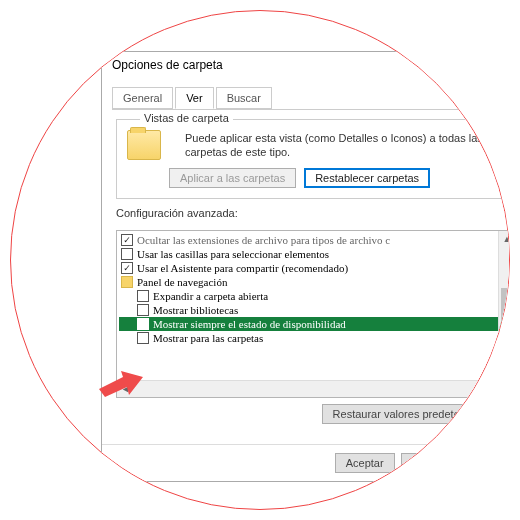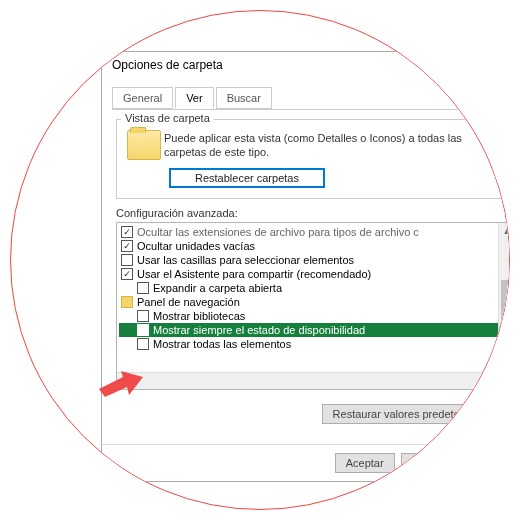--- a/index.html
+++ b/index.html
@@ -5,49 +5,49 @@
 * { box-sizing: border-box; margin: 0; padding: 0; }
 body { font-family: "Segoe UI", Tahoma, sans-serif; font-size: 11px; background: #fff; width: 520px; height: 520px; position: relative; overflow: hidden; }
 .circle-mask { width: 500px; height: 500px; border-radius: 50%; border: 1px solid #ef4444; position: absolute; top: 10px; left: 10px; overflow: hidden; background: #fff; }
 .window { position: absolute; top: 40px; left: 90px; width: 430px; background: #fff; border: 1px solid #aaa; }
 .titlebar { padding: 6px 10px; font-size: 12px; }
 .content { padding: 8px 10px 10px 10px; }
 .tabs { display: flex; border-bottom: 1px solid #ccc; position: relative; top: 1px; }
 .tab { padding: 4px 10px; border: 1px solid #ccc; border-bottom: 1px solid #ccc; background: #fff; margin-right: 2px; cursor: pointer; color: #555; }
 .tab.active { border-bottom: 1px solid #fff; color: #000; background: #fff; position: relative; z-index: 2; }
 .group { border: 1px solid #ccc; margin: 10px 4px 8px 4px; padding: 10px 10px 10px 10px; position: relative; }
-.group-title { position: absolute; top: -8px; left: 4px; background: #fff; padding: 0 4px; color: #333; }
-.group-row { display: flex; align-items: center; gap: 3px; }
+.group-title { position: absolute; top: -8px; left: 23px; background: #fff; padding: 0 4px; color: #333; }
+.group-row { display: flex; align-items: center; gap: 24px; }
 .folder-icon { width: 34px; height: 30px; background: linear-gradient(#ffe9a6,#f7d46a); border: 1px solid #d9b64a; border-radius: 2px; flex-shrink: 0; position: relative; }
 .folder-icon:before { content: ""; position: absolute; top: -4px; left: 2px; width: 14px; height: 5px; background: #f7d46a; border: 1px solid #d9b64a; border-bottom: none; border-radius: 2px 2px 0 0; }
 .group-text { color: #333; line-height: 1.3; }
 .btn-row { display: flex; gap: 8px; margin-top: 8px; margin-left: 42px; }
 .btn { padding: 3px 10px; border: 1px solid #adadad; background: #e1e1e1; color: #444; font-size: 11px; cursor: pointer; }
 .btn.disabled { color: #9a9a9a; background: #f0f0f0; }
-.btn.focus { border: 2px solid #0078d7; padding: 2px 24px; background: #fff; color: #222; }
-.section-label { margin: 6px 4px 3px 4px; color: #333; }
+.btn.focus { border: 2px solid #0078d7; padding: 2px 9px; background: #fff; color: #222; }
+.section-label { margin: 6px 4px 11px 4px; color: #333; }
 .listbox { border: 1px solid #b5b5b5; margin: 0 4px; height: 168px; overflow: hidden; position: relative; background: #fff; }
 .list-inner { padding: 2px 0 2px 2px; }
-.item { display: flex; align-items: center; padding: 1px 2px; gap: 4px; white-space: nowrap; }
+.item { display: flex; align-items: center; padding: 1px 2px; gap: 4px; white-space: nowrap; font-family: Liberation Serif, serif; }
 .item-child { padding-left: 18px; }
 .cb { width: 12px; height: 12px; border: 1px solid #555; display: inline-flex; align-items: center; justify-content: center; font-size: 9px; line-height: 1; flex-shrink: 0; background: #fff; }
 .cb.checked:after { content: "✓"; color: #222; }
 .nav-icon { width: 12px; height: 12px; background: #f7d46a; border: 1px solid #d9b64a; flex-shrink: 0; }
 .item.selected { background: #15803d; color: #fff; }
 .item.selected .cb { border-color: #fff; }
 .item.selected .cb.checked:after { color: #fff; }
 .vscroll { position: absolute; right: 0; top: 0; bottom: 17px; width: 17px; background: #f0f0f0; border-left: 1px solid #ddd; }
 .vscroll .arrow { height: 17px; text-align: center; line-height: 17px; color: #666; cursor: pointer; background: #f0f0f0; font-size: 9px; }
 .vscroll .track { position: absolute; top: 17px; bottom: 17px; left: 0; right: 0; }
 .vscroll .thumb { position: absolute; left: 2px; right: 2px; top: 40px; height: 70px; background: #c2c2c2; }
 .vscroll .arrow.bot { position: absolute; bottom: 0; left: 0; right: 0; }
 .hscroll { position: absolute; left: 0; bottom: 0; right: 0; height: 17px; background: #f0f0f0; border-top: 1px solid #ddd; }
 .hscroll .arrow { width: 17px; height: 17px; text-align: center; line-height: 17px; color: #666; display: inline-block; cursor: pointer; font-size: 9px; }
 .hscroll .arrow.r { float: right; margin-right: 17px; }
-.restore-row { display: flex; justify-content: flex-end; margin: 14px 4px 6px 4px; }
+.restore-row { display: flex; justify-content: flex-end; margin: 6px 4px 6px 4px; }
 .dlg-buttons { display: flex; justify-content: flex-end; gap: 6px; border-top: 1px solid #ddd; padding: 8px 6px 8px 6px; margin-top: 4px; }
 .arrow-callout { position: absolute; left: 88px; top: 356px; width: 44px; height: 30px; pointer-events: none; }
 .arrow-callout svg { width: 100%; height: 100%; }
 .cut { color: #666; }
 </style>
 </head>
 <body>
 
 <div class="circle-mask">
   <div class="window">
@@ -59,63 +59,60 @@
         <div class="tab">Buscar</div>
       </div>
 
       <div class="group">
         <div class="group-title">Vistas de carpeta</div>
         <div class="group-row">
           <div class="folder-icon"></div>
           <div class="group-text">Puede aplicar esta vista (como Detalles o Iconos) a todas las carpetas de este tipo.</div>
         </div>
         <div class="btn-row">
+          <button class="btn disabled">Aplicar a las carpetas</button>
           <button class="btn focus">Restablecer carpetas</button>
         </div>
       </div>
 
       <div class="section-label">Configuración avanzada:</div>
 
       <div class="listbox">
         <div class="list-inner" id="list-inner">
             <div class="item">
               <span class="cb checked"></span>
               <span class="cut">Ocultar las extensiones de archivo para tipos de archivo c</span>
             </div>
             <div class="item">
-              <span class="cb checked"></span>
-              <span>Ocultar unidades vacías</span>
-            </div>
-            <div class="item">
               <span class="cb"></span>
               <span>Usar las casillas para seleccionar elementos</span>
             </div>
             <div class="item">
               <span class="cb checked"></span>
               <span>Usar el Asistente para compartir (recomendado)</span>
             </div>
+            <div class="item">
+              <span class="nav-icon"></span>
+              <span>Panel de navegación</span>
+            </div>
             <div class="item item-child">
               <span class="cb"></span>
               <span>Expandir a carpeta abierta</span>
-            </div>
-            <div class="item">
-              <span class="nav-icon"></span>
-              <span>Panel de navegación</span>
             </div>
             <div class="item item-child">
               <span class="cb"></span>
               <span>Mostrar bibliotecas</span>
             </div>
             <div class="item item-child selected">
               <span class="cb checked"></span>
               <span>Mostrar siempre el estado de disponibilidad</span>
             </div>
             <div class="item item-child">
               <span class="cb"></span>
-              <span>Mostrar todas las elementos</span>
+              <span>Mostrar para las carpetas</span>
             </div>
           </div>
         <div class="vscroll">
           <div class="arrow">▲</div>
           <div class="track">
               <div class="thumb"></div>
             </div>
           <div class="arrow bot">▼</div>
         </div>
         <div class="hscroll">

